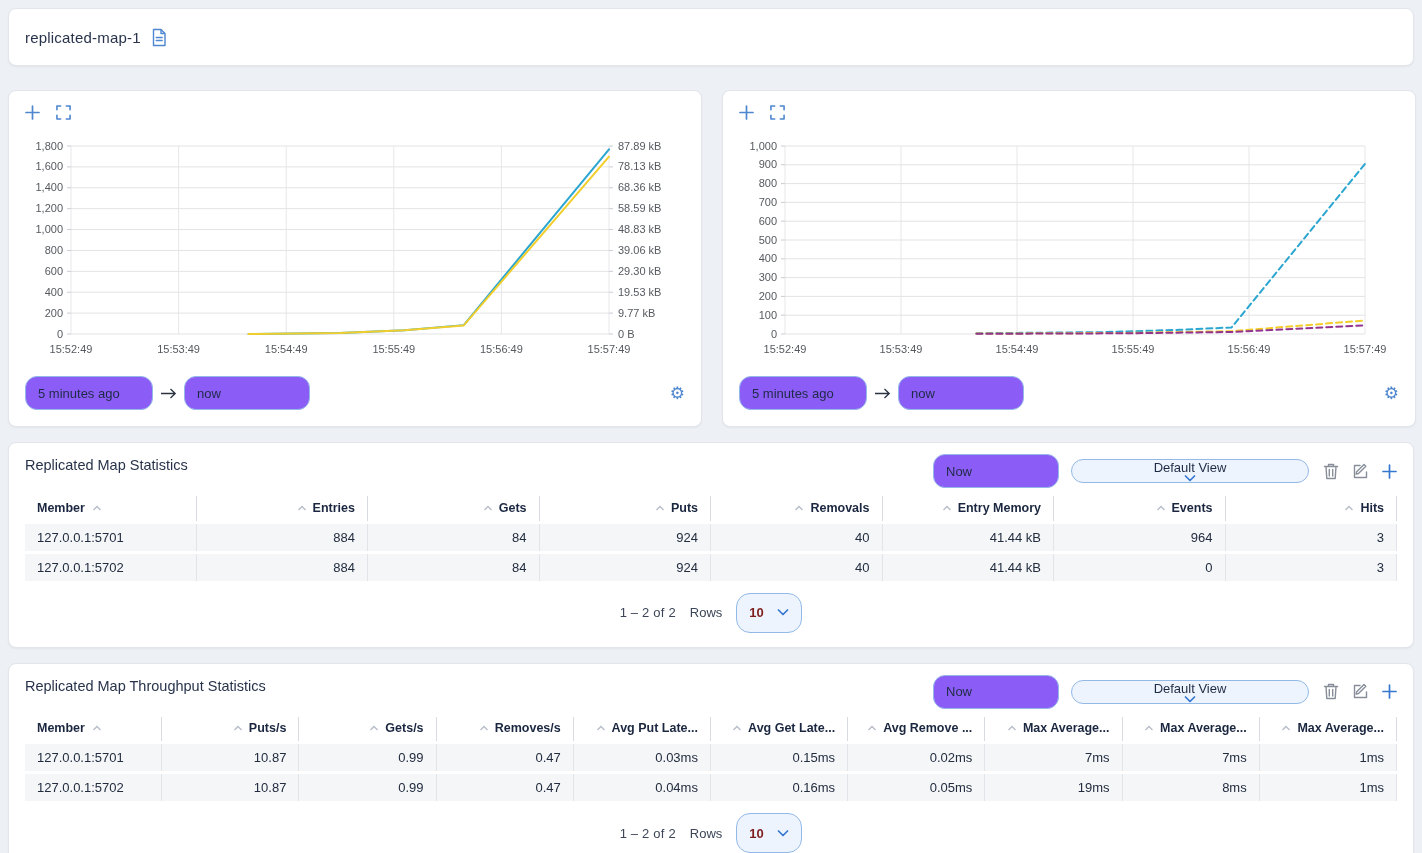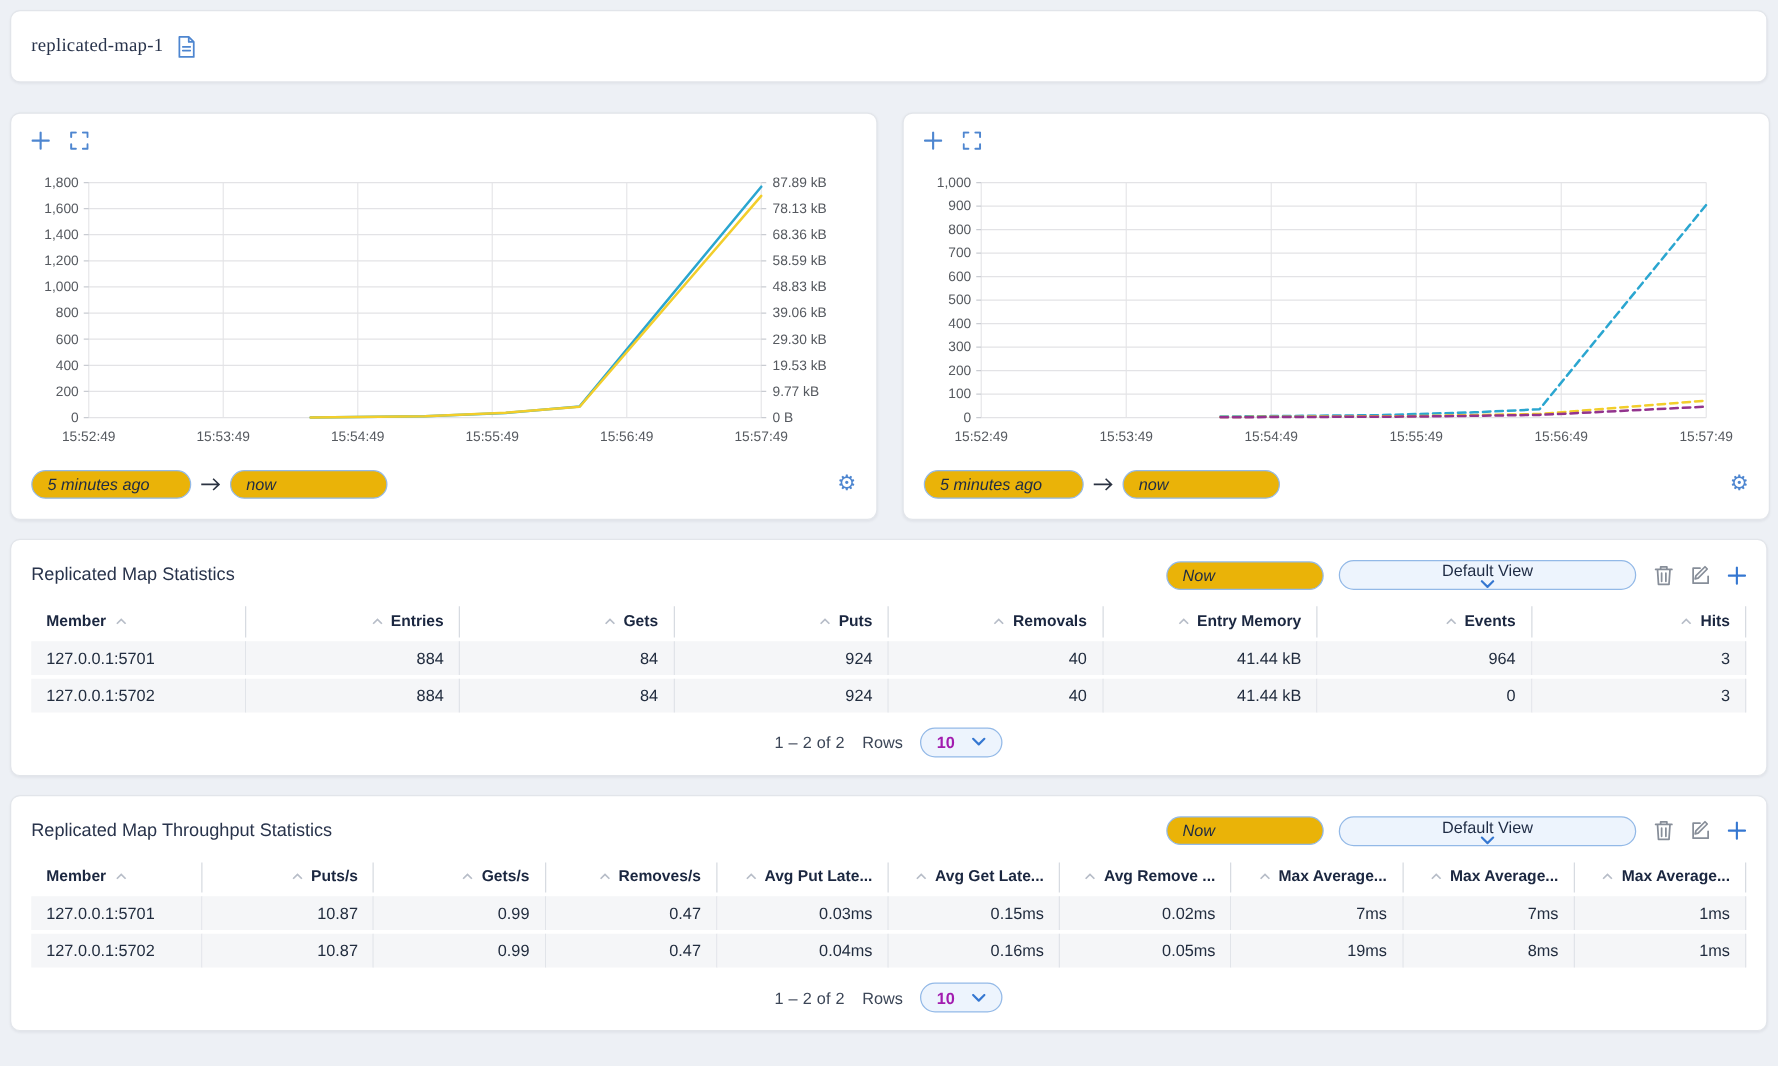--- a/index.html
+++ b/index.html
@@ -8,50 +8,49 @@
     width:1422px; height:853px; overflow:hidden; position:relative;
     background:#edf0f5; color:#222d3f;
     font-family:"Liberation Sans", sans-serif;
   }
   .card {
     background:#fff; border:1px solid #e2e5ea; border-radius:8px;
     box-shadow:0 1px 2px rgba(16,24,40,.05);
   }
   
   .top-card { margin:8px 8px 0; height:58px; display:flex; align-items:center; padding:0 16px; }
-  .map-name { font-size:15px; color:#28334b; margin-right:10px; letter-spacing:.2px;font-family:Liberation Serif, serif; }
+  .map-name { font-size:15px; color:#28334b; margin-right:10px; letter-spacing:.2px; }
 
   
   .charts-row { display:flex; gap:20px; margin:24px 8px 0; }
   .chart-card { flex:1; padding:14px 16px 16px; }
   .chart-head { display:flex; align-items:center; justify-content:space-between; }
   .pill {
     display:flex; align-items:center; background:#edf4fd; border:1px solid #93b9e7;
     border-radius:14px; height:26px; padding:0 12px; font-size:13px; color:#1e2b44;
   }
   .chart-selector { width:320px; justify-content:space-between; cursor:pointer; }
   .head-icons { display:flex; gap:16px; align-items:center; }
   .icon-btn { cursor:pointer; display:flex; align-items:center; }
   svg.chart { display:block; margin-top:12px; }
   .chart-foot { display:flex; align-items:center; margin-top:10px; }
   input.pill-input {
-    background:#eab308; border:1px solid #93b9e7; border-radius:12px; height:23px;
+    background:#8b5cf6; border:1px solid #93b9e7; border-radius:12px; height:34px;
     padding:0 12px; font-size:13px; color:#1e2b44; outline:none;
     font-family:"Liberation Sans", sans-serif;
-    font-style:italic;
   }
   .from-input { width:128px; }
   .to-input { width:126px; }
   .arrow-wrap { margin:0 7px; display:flex; align-items:center; }
   .gear { margin-left:auto; color:#4e86d0; font-size:17px; line-height:1; cursor:pointer;
           font-family:"DejaVu Sans", sans-serif; }
 
   
   .table-card { margin:15px 8px 0; padding:14px 16px 14px; }
-  .table-head { display:flex; align-items:center; justify-content:space-between; height:28px; }
+  .table-head { display:flex; justify-content:space-between; height:28px; }
   .table-title { font-size:14.5px; color:#28334b; }
   .table-controls { display:flex; align-items:center; gap:12px; }
   .now-input { width:126px; }
   .view-select { width:238px; height:24px; justify-content:space-between; cursor:pointer;flex-direction:column; }
   .ctl-icons { display:flex; gap:13px; align-items:center; margin-left:2px; }
 
   table.stats { width:100%; border-collapse:separate; border-spacing:0 3px; margin-top:8px;
                 table-layout:fixed; }
   table.stats th {
     font-weight:bold; font-size:12.5px; color:#1b2740; text-align:right;
@@ -63,22 +62,22 @@
     padding:6px 12px; border-right:1px solid #e1e4e9; white-space:nowrap; overflow:hidden;
   }
   table.stats td.left { text-align:left; }
   th .col-label { vertical-align:middle; }
   th .caret { vertical-align:middle; }
   th.left .col-label { margin-right:7px; }
   th:not(.left) .col-label { margin-left:6px; }
 
   .pagination { display:flex; align-items:center; justify-content:center; gap:14px;
                 margin-top:9px; font-size:13px; color:#3c4657; }
-  .rows-select { width:66px; height:24px; justify-content:space-between; cursor:pointer;
-                 font-weight:bold; color:#a21caf; }
+  .rows-select { width:66px; height:40px; justify-content:space-between; cursor:pointer;
+                 font-weight:bold; color:#7f1d1d; }
   .range-text { letter-spacing:.2px; }
 </style>
 </head>
 <body>
 
 <div class="card top-card">
   <span class="map-name">replicated-map-1</span>
   <span class="icon-btn">
     <svg width="16" height="19" viewBox="0 0 16 19" fill="none">
       <path d="M2.5 1.5 h7.5 l4 4 v12 h-11.5 z" stroke="#4e86d0" stroke-width="1.4" stroke-linejoin="round"></path>

